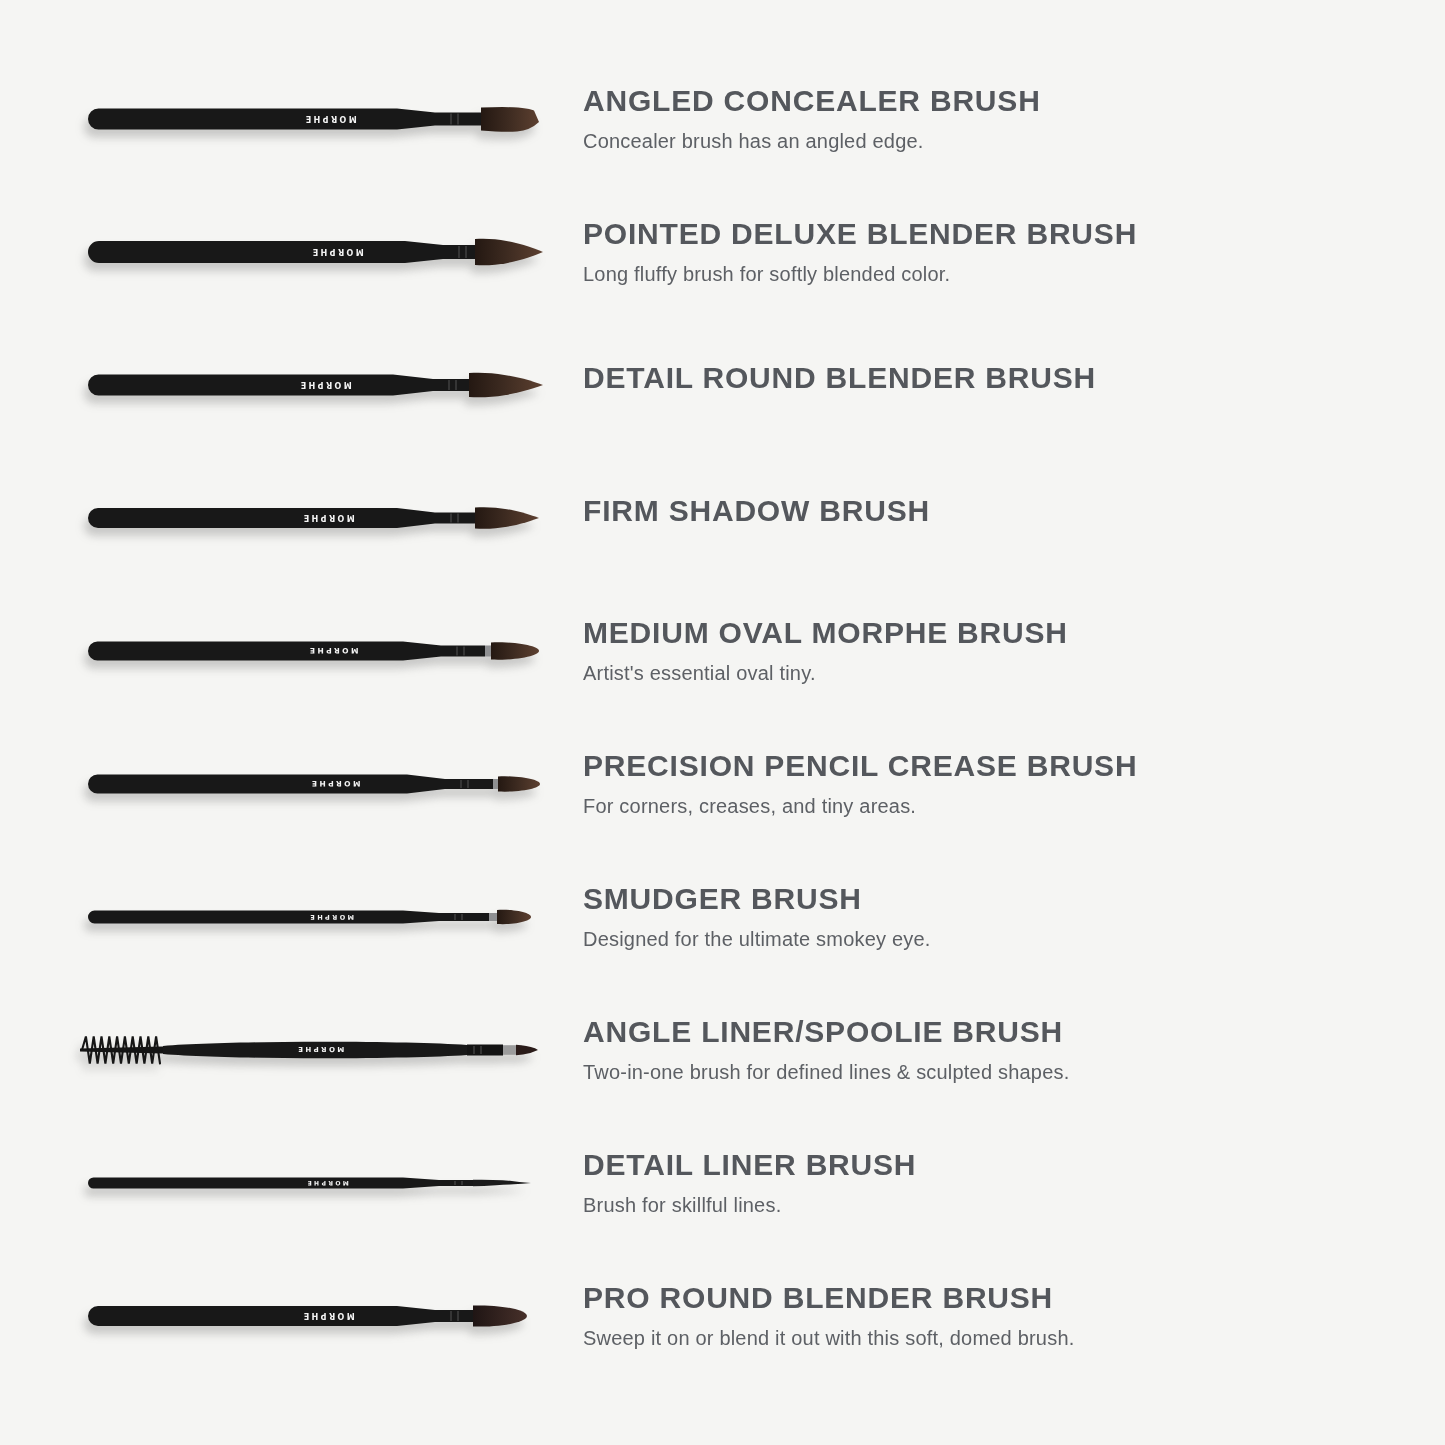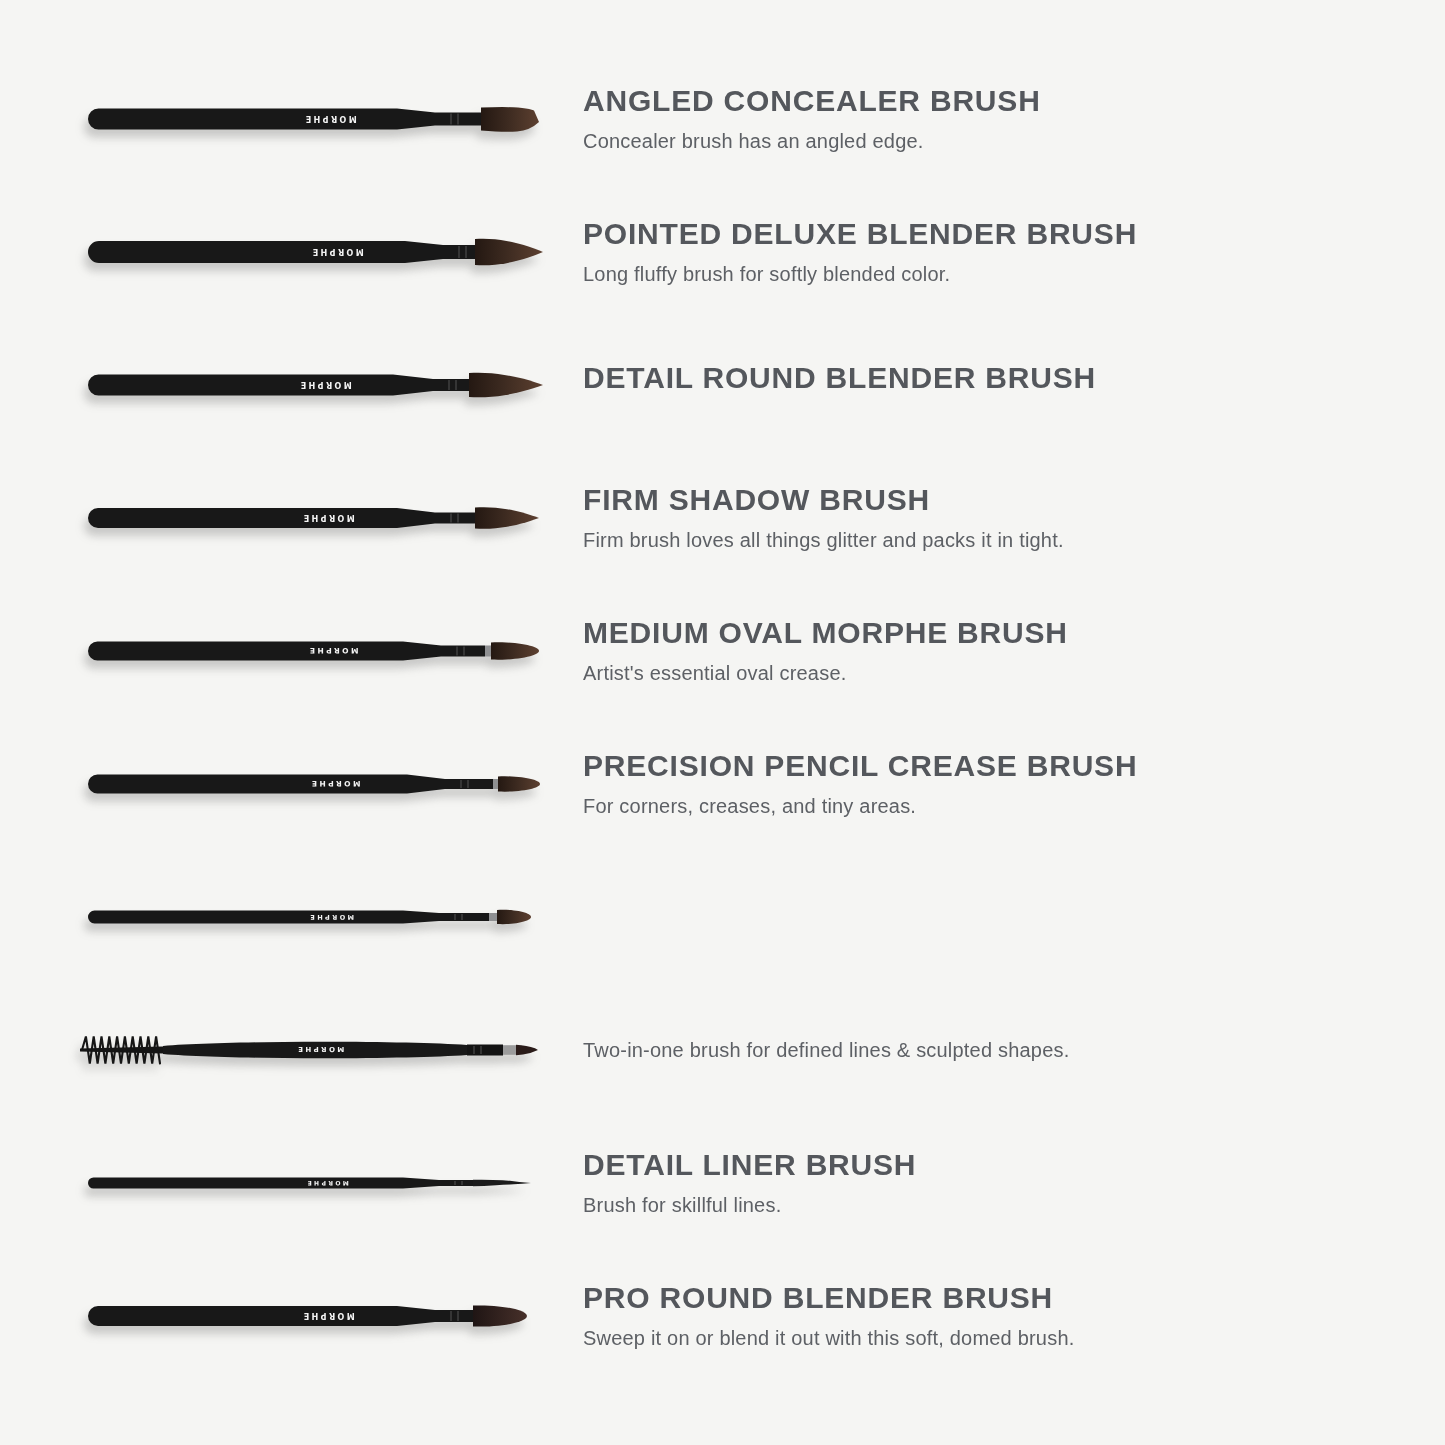--- a/index.html
+++ b/index.html
@@ -177,21 +177,20 @@
     <line x1="383" y1="25.5" x2="383" y2="34.5" stroke="#4a4a4a" stroke-width="1.2"></line>
 
     <path d="M 400 19.5 C 425.6 17.5 449.92 24.75 464 30
           C 449.92 35.25 425.6 42.5 400 40.5 Z" fill="url(#bg3)"></path>
     <text x="253" y="32.88" text-anchor="middle" transform="rotate(180 253 30)" font-family="DejaVu Sans, sans-serif" font-size="8" font-weight="bold" letter-spacing="2.4" fill="#ffffff" opacity="0.95">MORPHE</text>
   </svg>
           </div>
     </div>
     <div class="text-col">
       <h2 class="title">FIRM SHADOW BRUSH</h2>
-      <p class="desc">Firm brush loves all things glitter and packs it in tight.</p>
     </div>
   </div>
 
   <div class="row">
     <div class="brush-col">
       <div class="brush-box">
             <svg width="470" height="60" viewBox="0 0 470 60" xmlns="http://www.w3.org/2000/svg">
     <defs>
     <linearGradient id="bg4" x1="0" y1="0" x2="1" y2="0">
       <stop offset="0" stop-color="#241812"></stop>
@@ -210,21 +209,21 @@
     <line x1="389" y1="25.5" x2="389" y2="34.5" stroke="#4a4a4a" stroke-width="1.2"></line>
     <rect x="410" y="24.5" width="6" height="11" fill="#8f9092"></rect>
     <path d="M 416 21.5 C 442.4 20.5 464 25.325 464 30
           C 464 34.675 442.4 39.5 416 38.5 Z" fill="url(#bg4)"></path>
     <text x="258" y="32.7" text-anchor="middle" transform="rotate(180 258 30)" font-family="DejaVu Sans, sans-serif" font-size="7.5" font-weight="bold" letter-spacing="2.4" fill="#ffffff" opacity="0.95">MORPHE</text>
   </svg>
           </div>
     </div>
     <div class="text-col">
       <h2 class="title">MEDIUM OVAL MORPHE BRUSH</h2>
-      <p class="desc">Artist's essential oval crease.</p>
+      <p class="desc">Artist's essential oval tiny.</p>
     </div>
   </div>
 
   <div class="row">
     <div class="brush-col">
       <div class="brush-box">
             <svg width="470" height="60" viewBox="0 0 470 60" xmlns="http://www.w3.org/2000/svg">
     <defs>
     <linearGradient id="bg5" x1="0" y1="0" x2="1" y2="0">
       <stop offset="0" stop-color="#241812"></stop>
@@ -274,20 +273,24 @@
       L 414 26 L 364 26 L 328 23.5 Z" fill="#181818"></path>
     <line x1="380" y1="27" x2="380" y2="33" stroke="#4a4a4a" stroke-width="1.2"></line>
     <line x1="387" y1="27" x2="387" y2="33" stroke="#4a4a4a" stroke-width="1.2"></line>
     <rect x="414" y="26" width="8" height="8" fill="#8f9092"></rect>
     <path d="M 422 23 C 440.7 22 456 26.15 456 30
           C 456 33.85 440.7 38 422 37 Z" fill="url(#bg6)"></path>
     <text x="256" y="32.34" text-anchor="middle" transform="rotate(180 256 30)" font-family="DejaVu Sans, sans-serif" font-size="6.5" font-weight="bold" letter-spacing="2.4" fill="#ffffff" opacity="0.95">MORPHE</text>
   </svg>
           </div>
     </div>
+    <div class="text-col">
+      <h2 class="title">SMUDGER BRUSH</h2>
+      <p class="desc">Designed for the ultimate smokey eye.</p>
+    </div>
   </div>
 
   <div class="row">
     <div class="brush-col">
       <div class="brush-box">
             <svg width="470" height="60" viewBox="0 0 470 60" xmlns="http://www.w3.org/2000/svg">
     <defs>
     <linearGradient id="bg7" x1="0" y1="0" x2="1" y2="0">
       <stop offset="0" stop-color="#241812"></stop>
       <stop offset="0.45" stop-color="#3c2a20"></stop>
@@ -304,20 +307,21 @@
     <path d="M392 24.5 L428 24.5 L428 35.5 L392 35.5 Z" fill="#131313"></path>
     <line x1="399" y1="26" x2="399" y2="34" stroke="#4a4a4a" stroke-width="1.2"></line>
     <line x1="406" y1="26" x2="406" y2="34" stroke="#4a4a4a" stroke-width="1.2"></line>
     <rect x="428" y="25.2" width="13" height="9.6" fill="#9c9c9c"></rect>
     <path d="M441 24.8 Q452 25.5 460 28.2 L463 30 Q456 33.5 448 34.4 L441 35.2 Z" fill="#2a1b19"></path>
     <text x="245" y="32.52" text-anchor="middle" transform="rotate(180 245 30)" font-family="DejaVu Sans, sans-serif" font-size="7" font-weight="bold" letter-spacing="2.4" fill="#ffffff" opacity="0.95">MORPHE</text>
   </svg>
           </div>
     </div>
     <div class="text-col">
+      <h2 class="title">ANGLE LINER/SPOOLIE BRUSH</h2>
       <p class="desc">Two-in-one brush for defined lines &amp; sculpted shapes.</p>
     </div>
   </div>
 
   <div class="row">
     <div class="brush-col">
       <div class="brush-box">
             <svg width="470" height="60" viewBox="0 0 470 60" xmlns="http://www.w3.org/2000/svg">
     <defs>
     <linearGradient id="bg8" x1="0" y1="0" x2="1" y2="0">

